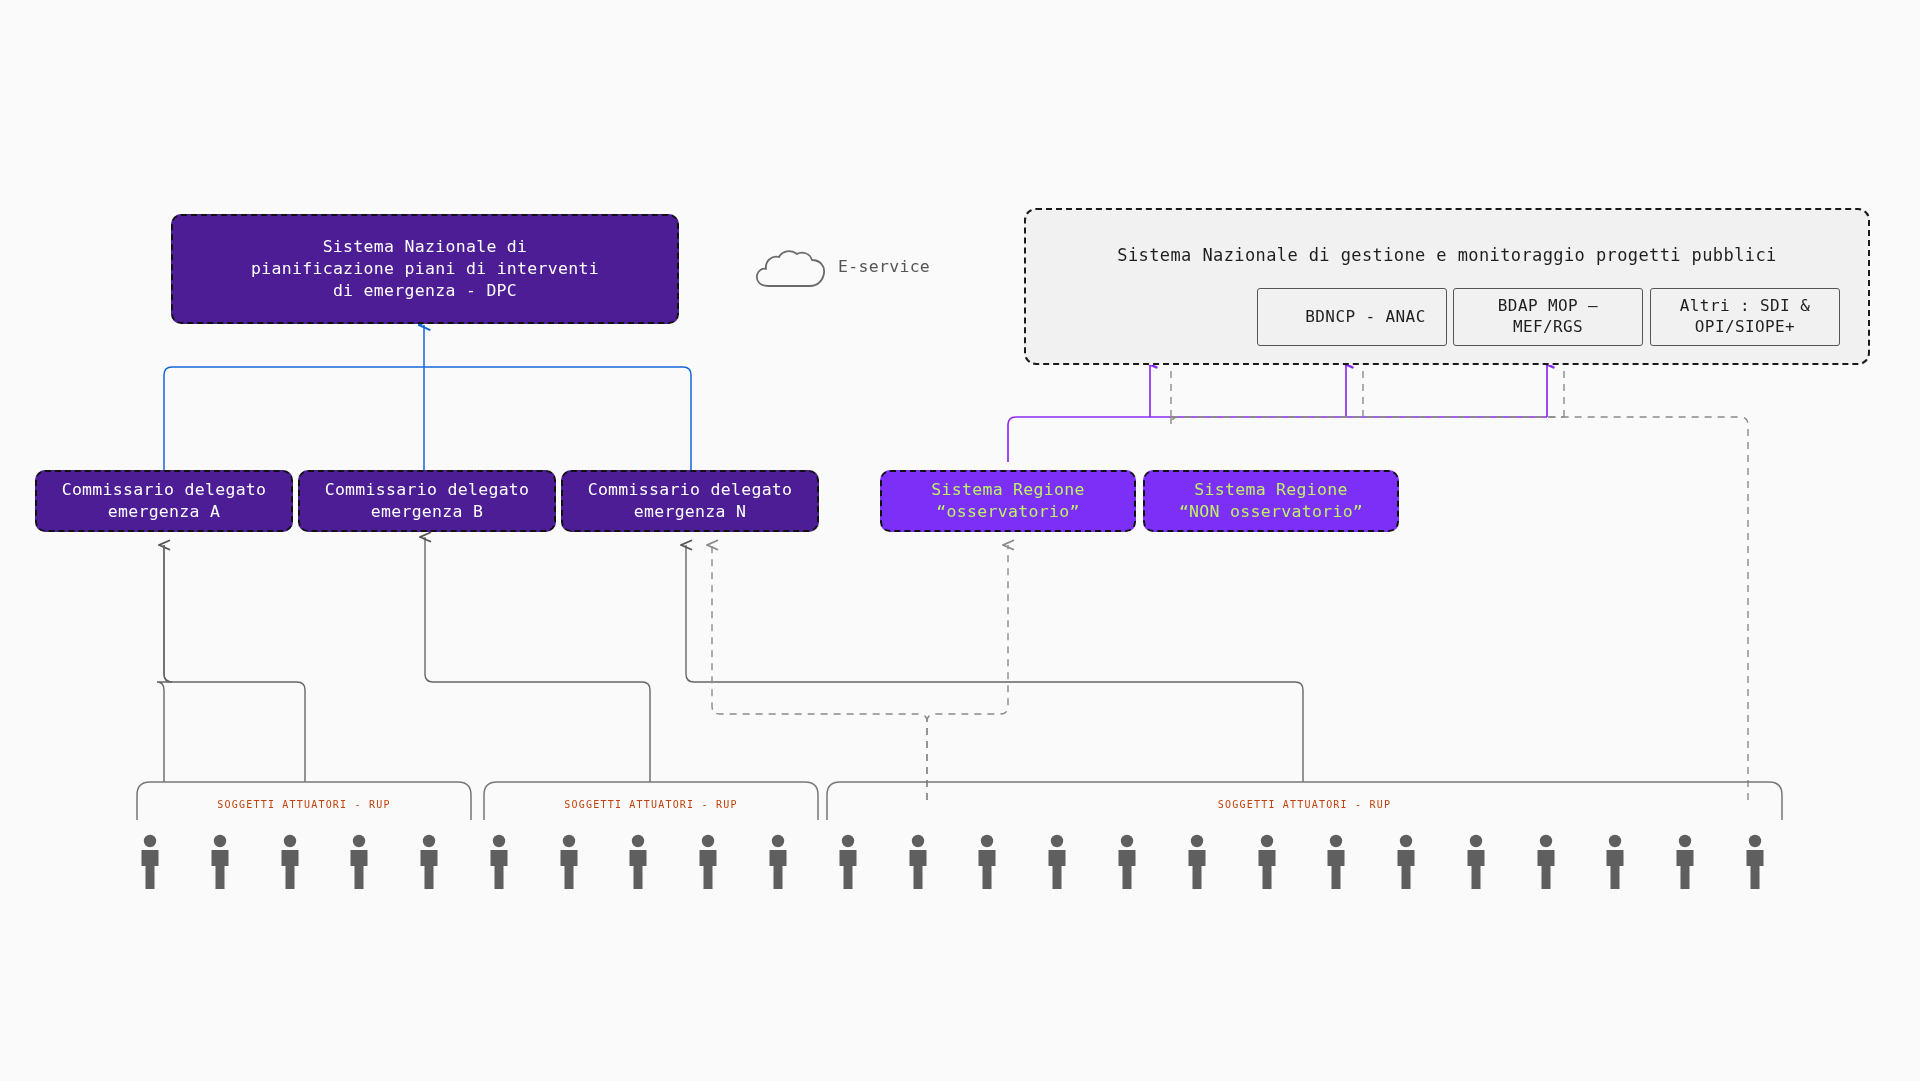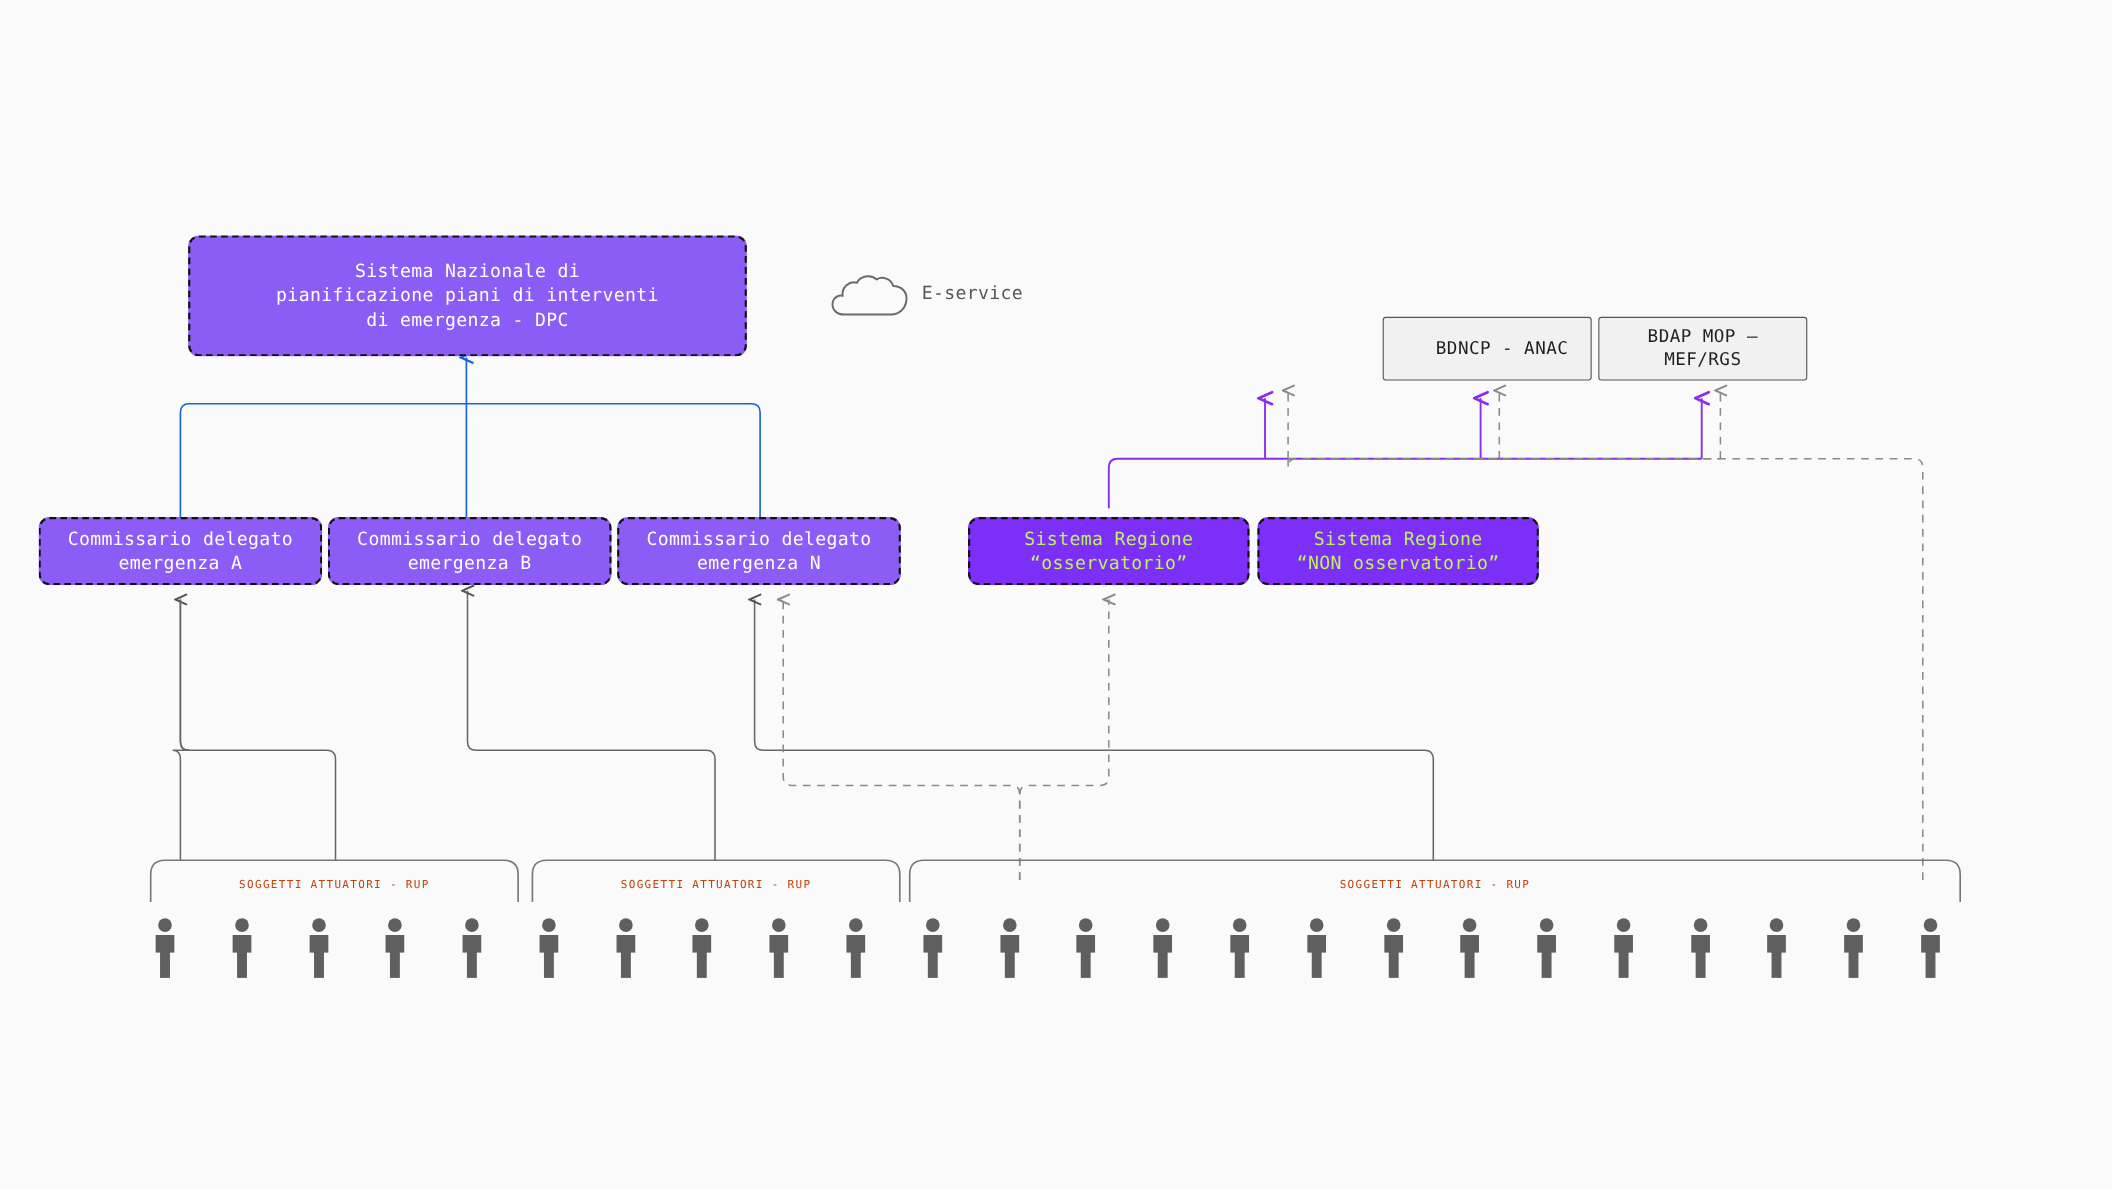--- a/index.html
+++ b/index.html
@@ -33,21 +33,21 @@
     box-sizing: border-box;
     display: flex;
     align-items: center;
     justify-content: center;
     text-align: center;
     border-radius: 10px;
     line-height: 1.32;
     white-space: pre-line;
   }
   .node-blue {
-    background: #8b5cf6;
+    background: #4c1d95;
     color: #ffffff;
     border: 2px dashed #111111;
     font-size: 16.5px;
     letter-spacing: 0.3px;
   }
   .node-purple {
     background: #7b2ff7;
     color: #bef264;
     border: 2px dashed #111111;
     font-size: 16.5px;
@@ -168,24 +168,29 @@
 
   <div class="node node-blue" style="left:171px; top:214px; width:508px; height:110px;">Sistema Nazionale di
 pianificazione piani di interventi
 di emergenza - DPC</div>
 
   <svg class="eservice-icon" style="left:752px; top:243px;" width="78" height="48" viewBox="0 0 78 48">
     <path d="M16,43 C8,43 4,38 5,32 C6,27 11,25 14,26 C13,18 20,12 27,14 C30,8 39,6 45,11 C50,8 58,10 60,17 C68,17 73,23 72,30 C71,38 65,43 58,43 Z" fill="none" stroke="#6a6a6a" stroke-width="1.8" stroke-linejoin="round"></path>
   </svg>
   <div class="cloud-label" style="left:838px; top:257px;">E-service</div>
 
+  <div class="group-panel" style="left:1024px; top:208px; width:846px; height:157px;">
+    <div class="group-title" style="left:0; top:35px;">Sistema Nazionale di gestione e monitoraggio progetti pubblici</div>
+  </div>
 
   <div class="subnode" style="left:1257px; top:288px; width:190px; height:58px;padding-left:27px;">BDNCP - ANAC</div>
   <div class="subnode" style="left:1453px; top:288px; width:190px; height:58px;">BDAP MOP –
 MEF/RGS</div>
+  <div class="subnode" style="left:1650px; top:288px; width:190px; height:58px;">Altri : SDI &amp;
+OPI/SIOPE+</div>
 
   <div class="node node-blue" style="left:35px; top:470px; width:258px; height:62px;">Commissario delegato
 emergenza A</div>
   <div class="node node-blue" style="left:298px; top:470px; width:258px; height:62px;">Commissario delegato
 emergenza B</div>
   <div class="node node-blue" style="left:561px; top:470px; width:258px; height:62px;">Commissario delegato
 emergenza N</div>
 
   <div class="node node-purple" style="left:880px; top:470px; width:256px; height:62px;">Sistema Regione
 “osservatorio”</div>

